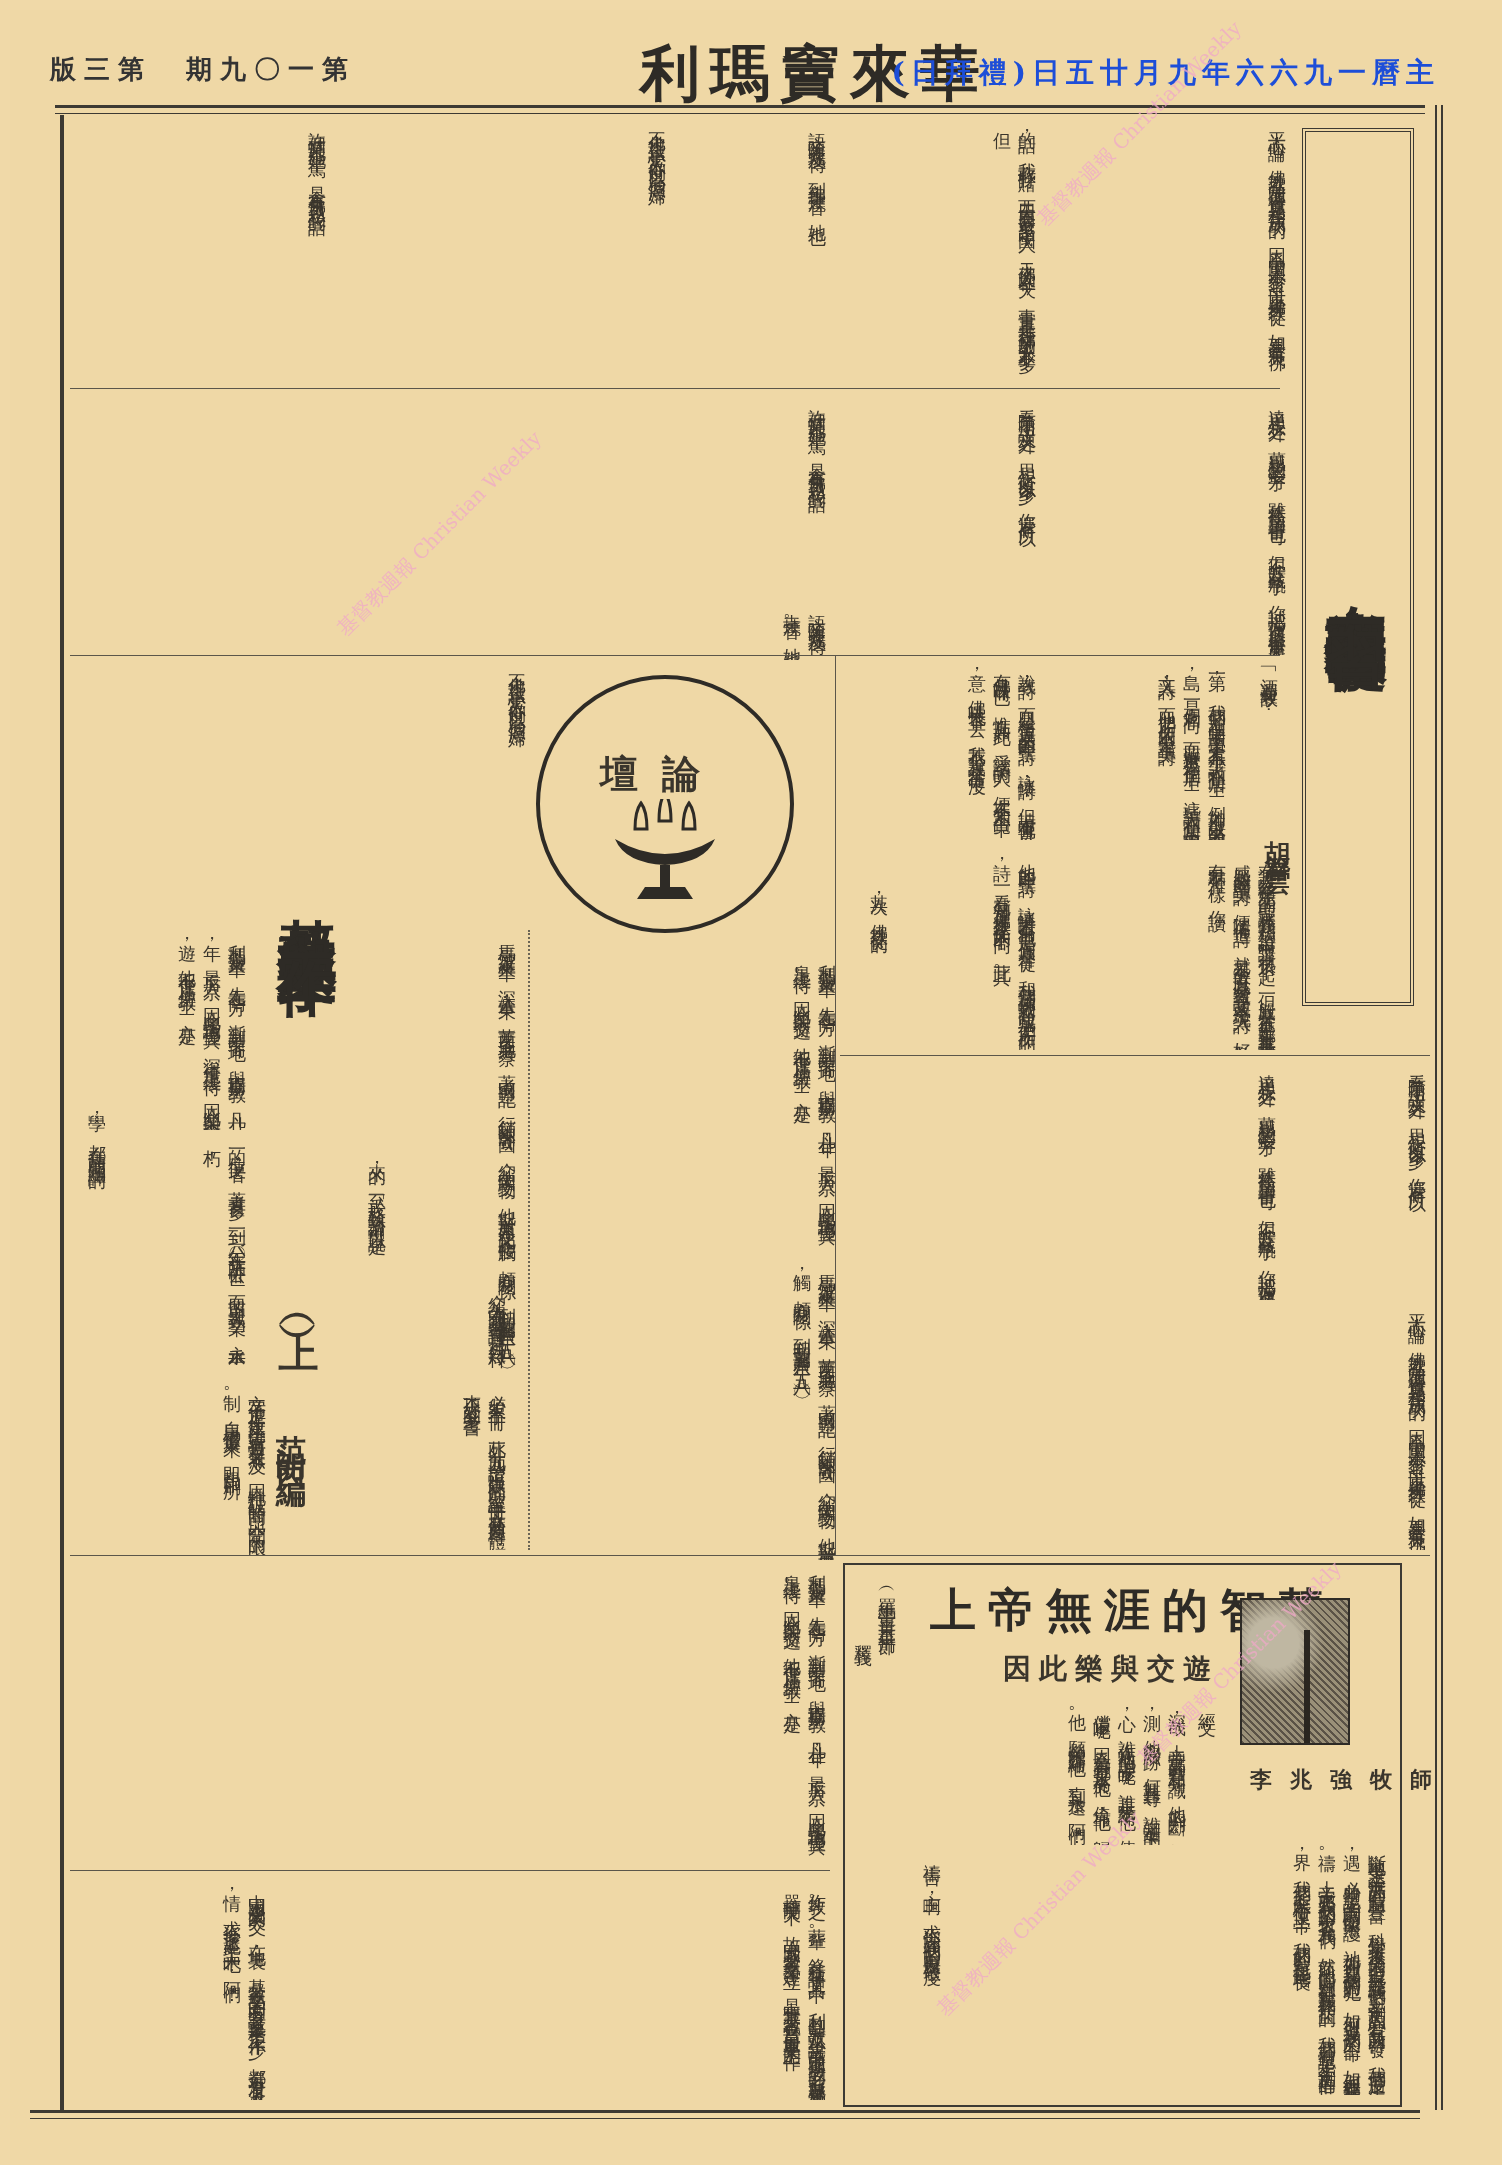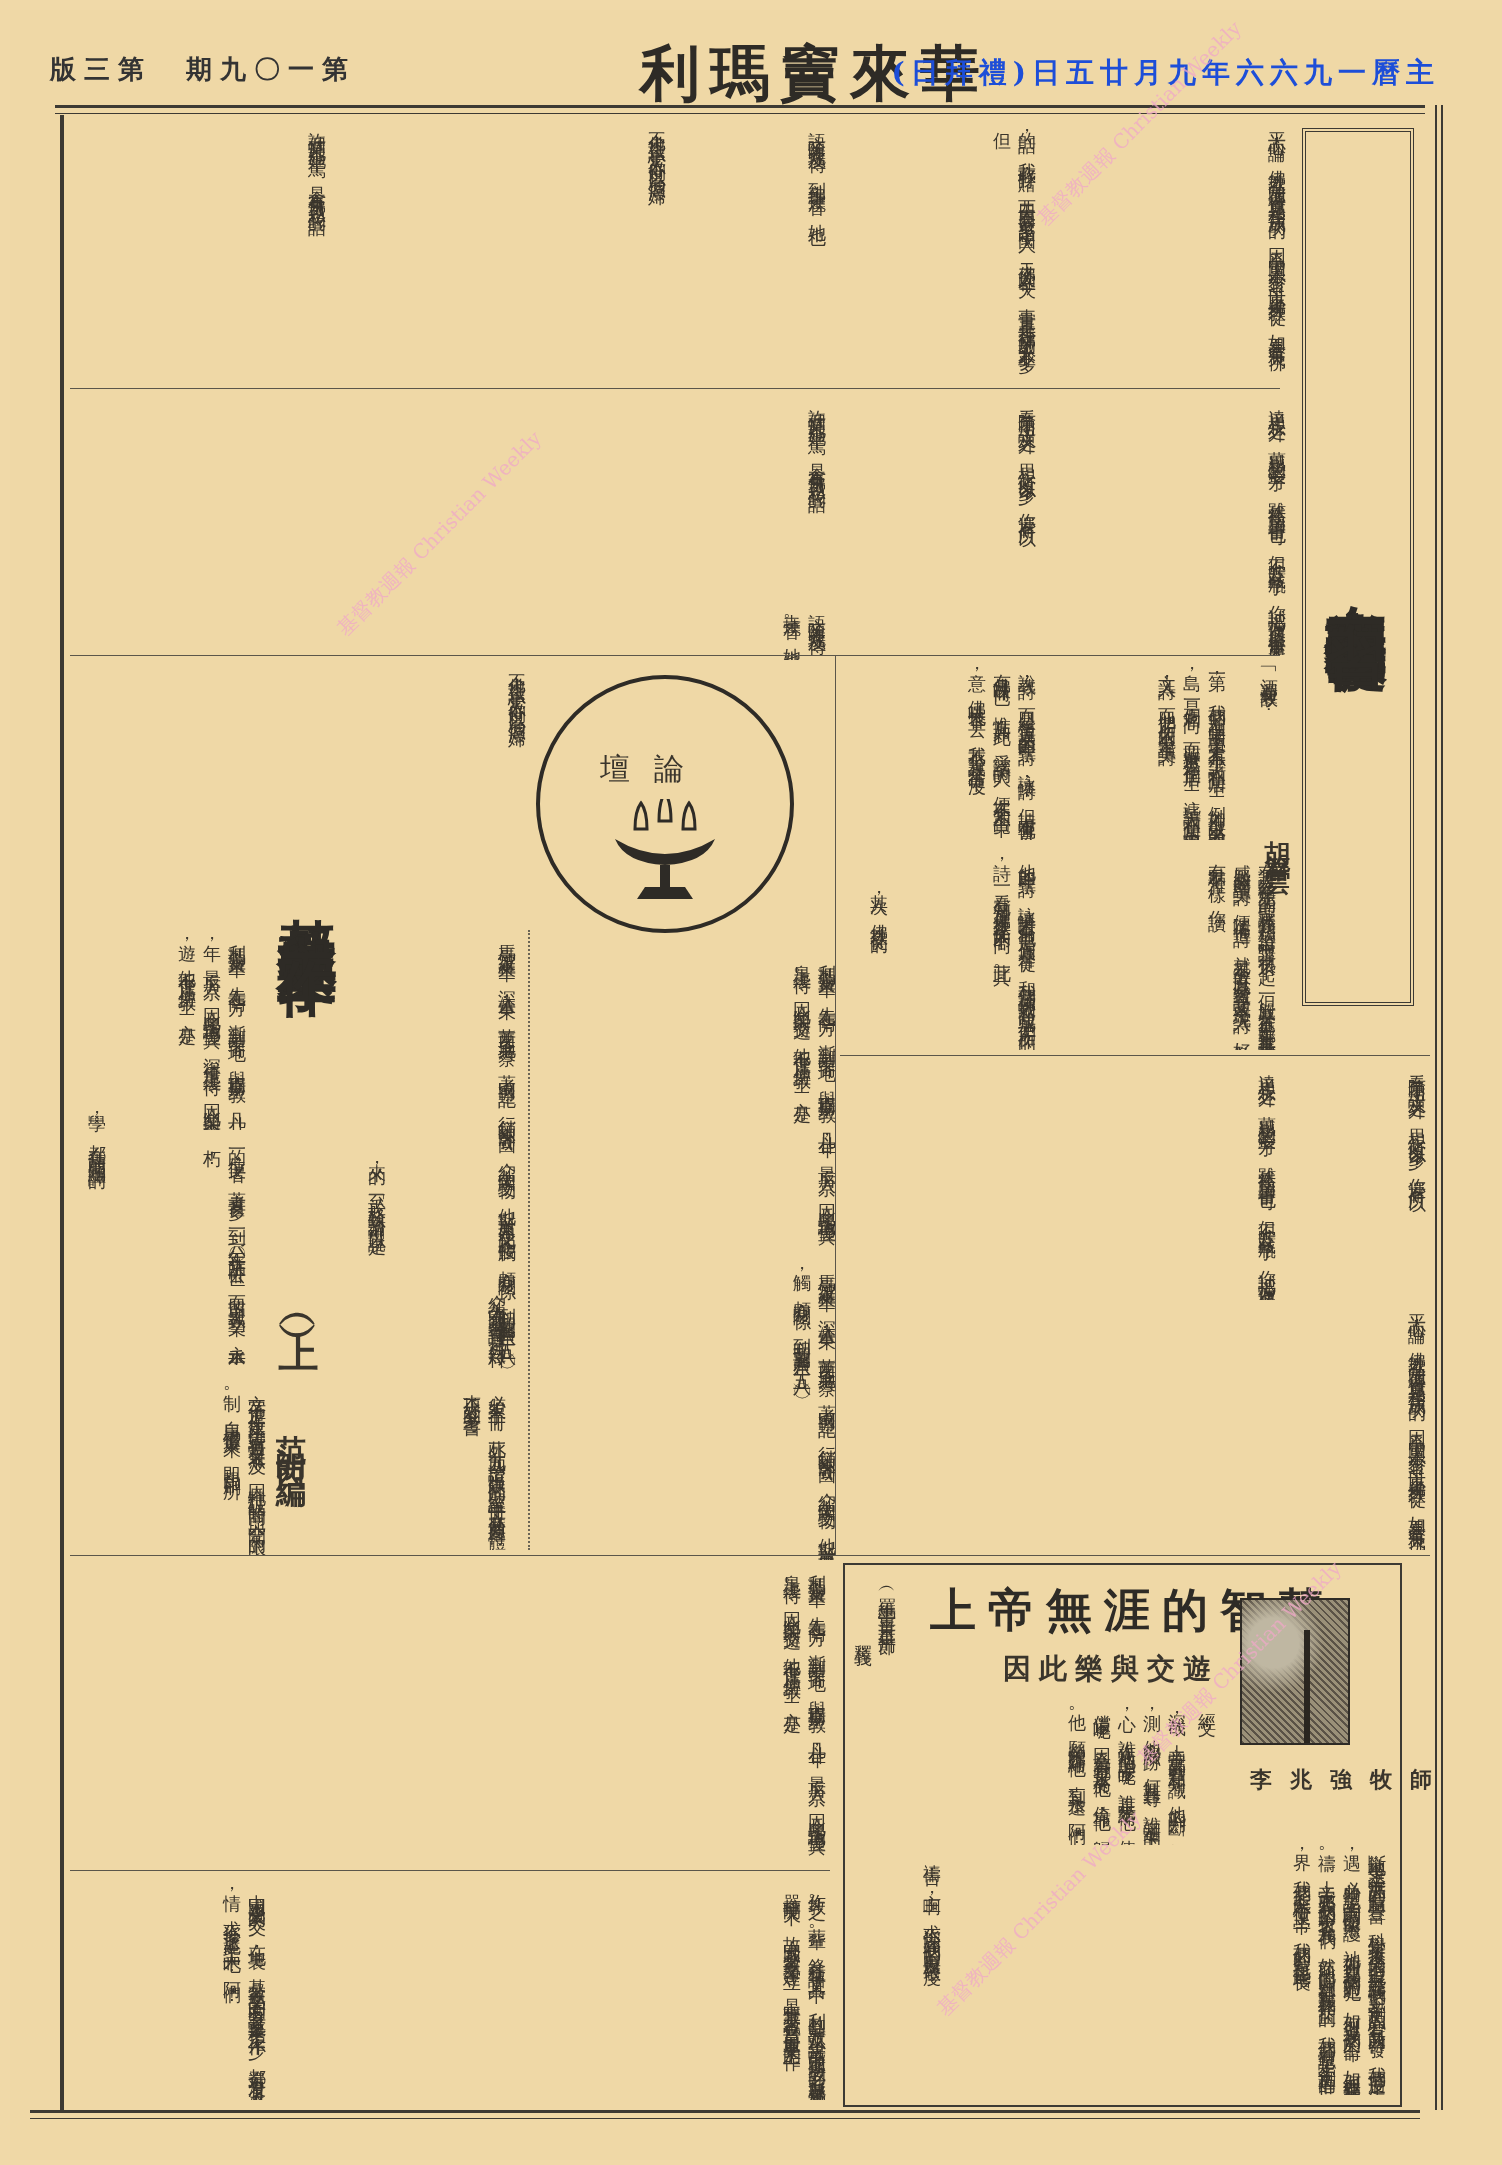--- a/index.html
+++ b/index.html
@@ -41,21 +41,21 @@
   }
   .byline1 {
     position:absolute; left:1256px; top:820px; width:40px; height:160px;
     writing-mode:vertical-rl; text-orientation:upright; font-size:26px; letter-spacing:14px; font-weight:bold;
   }
 
   .emblem {
     position:absolute; left:536px; top:675px; width:250px; height:250px;
     border:4px solid #2e2b26; border-radius:50%;
   }
-  .emblem-label { position:absolute; left:60px; top:70px; font-size:30px; letter-spacing:24px; font-weight:normal; }
+  .emblem-label { position:absolute; left:60px; top:70px; font-size:38px; letter-spacing:24px; font-weight:bold; }
   .lamp { position:absolute; left:65px; top:120px; width:120px; height:110px; }
 
   .title2 {
     position:absolute; left:258px; top:870px; width:90px; height:520px;
     writing-mode:vertical-rl; text-orientation:upright;
     font-size:60px; line-height:80px; letter-spacing:6px; font-weight:bold; color:#2e2b26;
   }
   .title2-sub { position:absolute; left:272px; top:1300px; writing-mode:vertical-rl; text-orientation:upright; font-size:40px; font-weight:bold; }
   .byline2 { position:absolute; left:270px; top:1410px; writing-mode:vertical-rl; text-orientation:upright; font-size:30px; letter-spacing:14px; font-weight:bold; }
 

